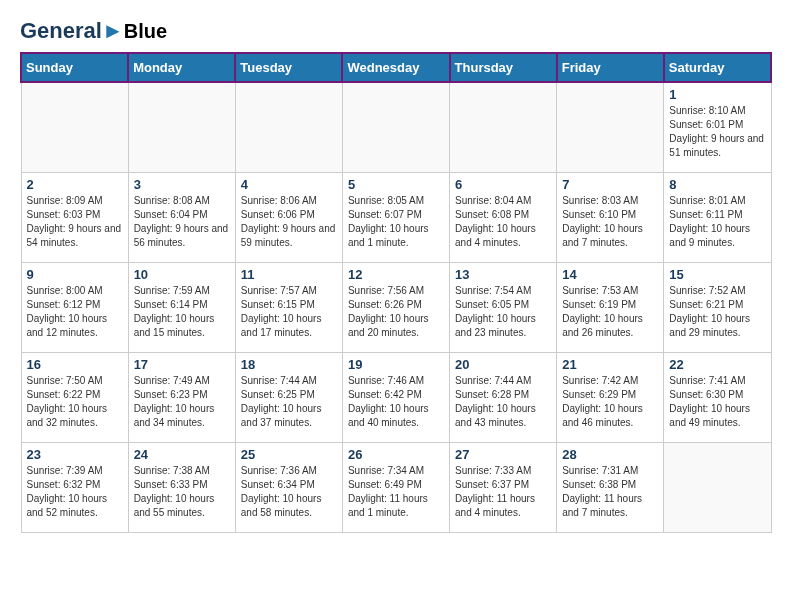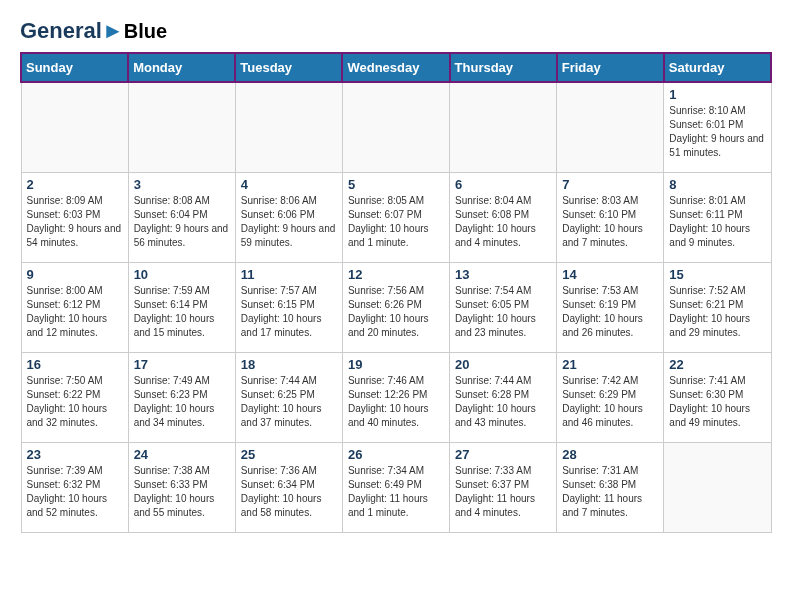--- a/index.html
+++ b/index.html
@@ -230,21 +230,21 @@
         </td>
         <td>
           <span class="day-num">18</span>
           <div class="cell-text">Sunrise: 7:44 AM</div>
           <div class="cell-text">Sunset: 6:25 PM</div>
           <div class="cell-text">Daylight: 10 hours and 37 minutes.</div>
         </td>
         <td>
           <span class="day-num">19</span>
           <div class="cell-text">Sunrise: 7:46 AM</div>
-          <div class="cell-text">Sunset: 12:26 PM</div>
+          <div class="cell-text">Sunset: 6:42 PM</div>
           <div class="cell-text">Daylight: 10 hours and 40 minutes.</div>
         </td>
         <td>
           <span class="day-num">20</span>
           <div class="cell-text">Sunrise: 7:44 AM</div>
           <div class="cell-text">Sunset: 6:28 PM</div>
           <div class="cell-text">Daylight: 10 hours and 43 minutes.</div>
         </td>
         <td>
           <span class="day-num">21</span>

